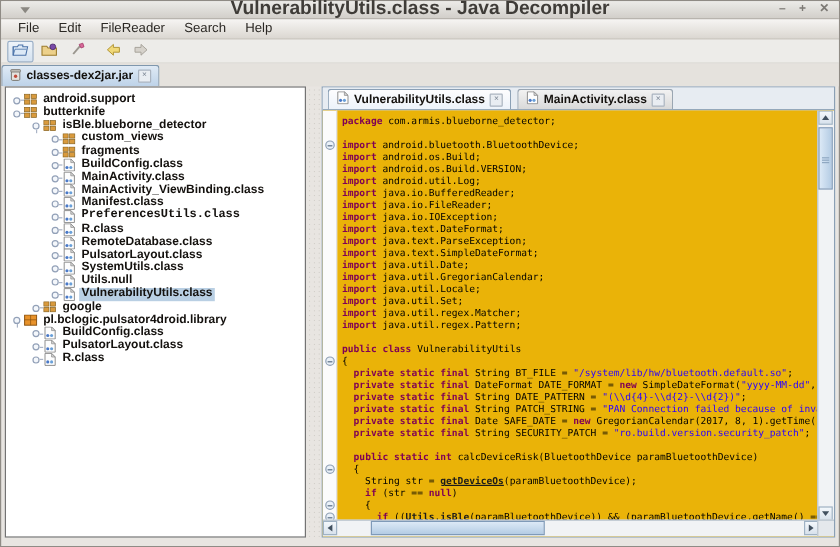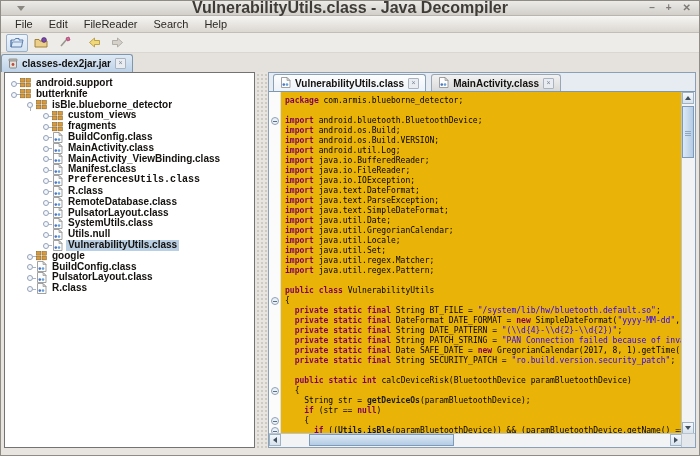--- a/index.html
+++ b/index.html
@@ -62,21 +62,21 @@
   .foldcol{width:11px;flex:none;background:#fbfbfb;border-right:1px solid #e0e0e0;padding-top:4px;}
   .foldcell{height:10px;position:relative;}
   .foldicon{position:absolute;left:2px;top:1px;width:6px;height:6px;border:1px solid #8fa0b5;
     border-radius:50%;background:#eaf1f8;}
   .foldicon::after{content:'';position:absolute;left:1px;top:2.5px;width:4px;height:1px;background:#5a6e86;}
   .code{flex:1;padding:4px 0 0 4px;font-family:"DejaVu Sans Mono","Liberation Mono",monospace;
     font-size:8px;line-height:10px;white-space:pre;overflow:hidden;color:#000;}
   .code-line{height:10px;}
   .seg-k{color:#7f0055;font-weight:bold;}
   .seg-s{color:#2a00ff;}
-  .seg-u{color:#1a1a1a;font-weight:bold;}
+  .seg-u{color:#1a1a1a;text-decoration:underline;font-weight:bold;}
   
   .vscroll{position:absolute;right:0;top:0;bottom:13px;width:13px;background:#f1f3f5;
     border-left:1px solid #b9c4ce;}
   .hscroll{position:absolute;left:0;right:13px;bottom:0;height:13px;background:#f1f3f5;
     border-top:1px solid #b9c4ce;display:flex;align-items:stretch;}
   .corner{position:absolute;right:0;bottom:0;width:13px;height:13px;background:#e4e8ec;
     border-left:1px solid #b9c4ce;border-top:1px solid #b9c4ce;}
   .sbtn{width:12px;height:12px;background:linear-gradient(#f4f8fc,#d8e2ec);
     border:1px solid #9fb2c4;box-sizing:border-box;display:flex;align-items:center;justify-content:center;flex:none;}
   .vscroll .sbtn{position:absolute;left:0;}
@@ -371,20 +371,31 @@
                 <g fill="#d99a3d" stroke="#8a6420" stroke-width="0.6">
                   <rect x="0.5" y="0.5" width="4.3" height="3.6"></rect>
                   <rect x="6" y="0.5" width="4.3" height="3.6"></rect>
                   <rect x="0.5" y="5.2" width="4.3" height="3.6"></rect>
                   <rect x="6" y="5.2" width="4.3" height="3.6"></rect>
                 </g>
               </svg>
             </span>
             <span class="tlabel">google</span>
           </div>
+          <div class="tree-row" style="padding-left: 5px;">
+            <span class="handle expanded"></span>
+            <span class="tico">
+              <svg width="12" height="10">
+                <rect x="0.5" y="0.5" width="10" height="8.5" fill="#e8922a" stroke="#8a5210" stroke-width="0.8"></rect>
+                <line x1="0.5" y1="4.5" x2="10.5" y2="4.5" stroke="#8a5210" stroke-width="0.6"></line>
+                <line x1="5.5" y1="0.5" x2="5.5" y2="9" stroke="#8a5210" stroke-width="0.6"></line>
+              </svg>
+            </span>
+            <span class="tlabel">pl.bclogic.pulsator4droid.library</span>
+          </div>
           <div class="tree-row" style="padding-left: 21px;">
             <span class="handle leaf"></span>
             <span class="tico">
               <svg width="11" height="11">
                 <path d="M1.5 0.5 h5.5 l3 3 v7 h-8.5 z" fill="#fdfdfd" stroke="#8a8a8a" stroke-width="0.8"></path>
                 <path d="M7 0.5 l3 3 h-3 z" fill="#d8d8d8" stroke="#8a8a8a" stroke-width="0.6"></path>
                 <circle cx="3.8" cy="7.6" r="1.3" fill="#4a79c8"></circle>
                 <circle cx="7" cy="7.6" r="1.3" fill="#6aa0d8"></circle>
               </svg>
             </span>

